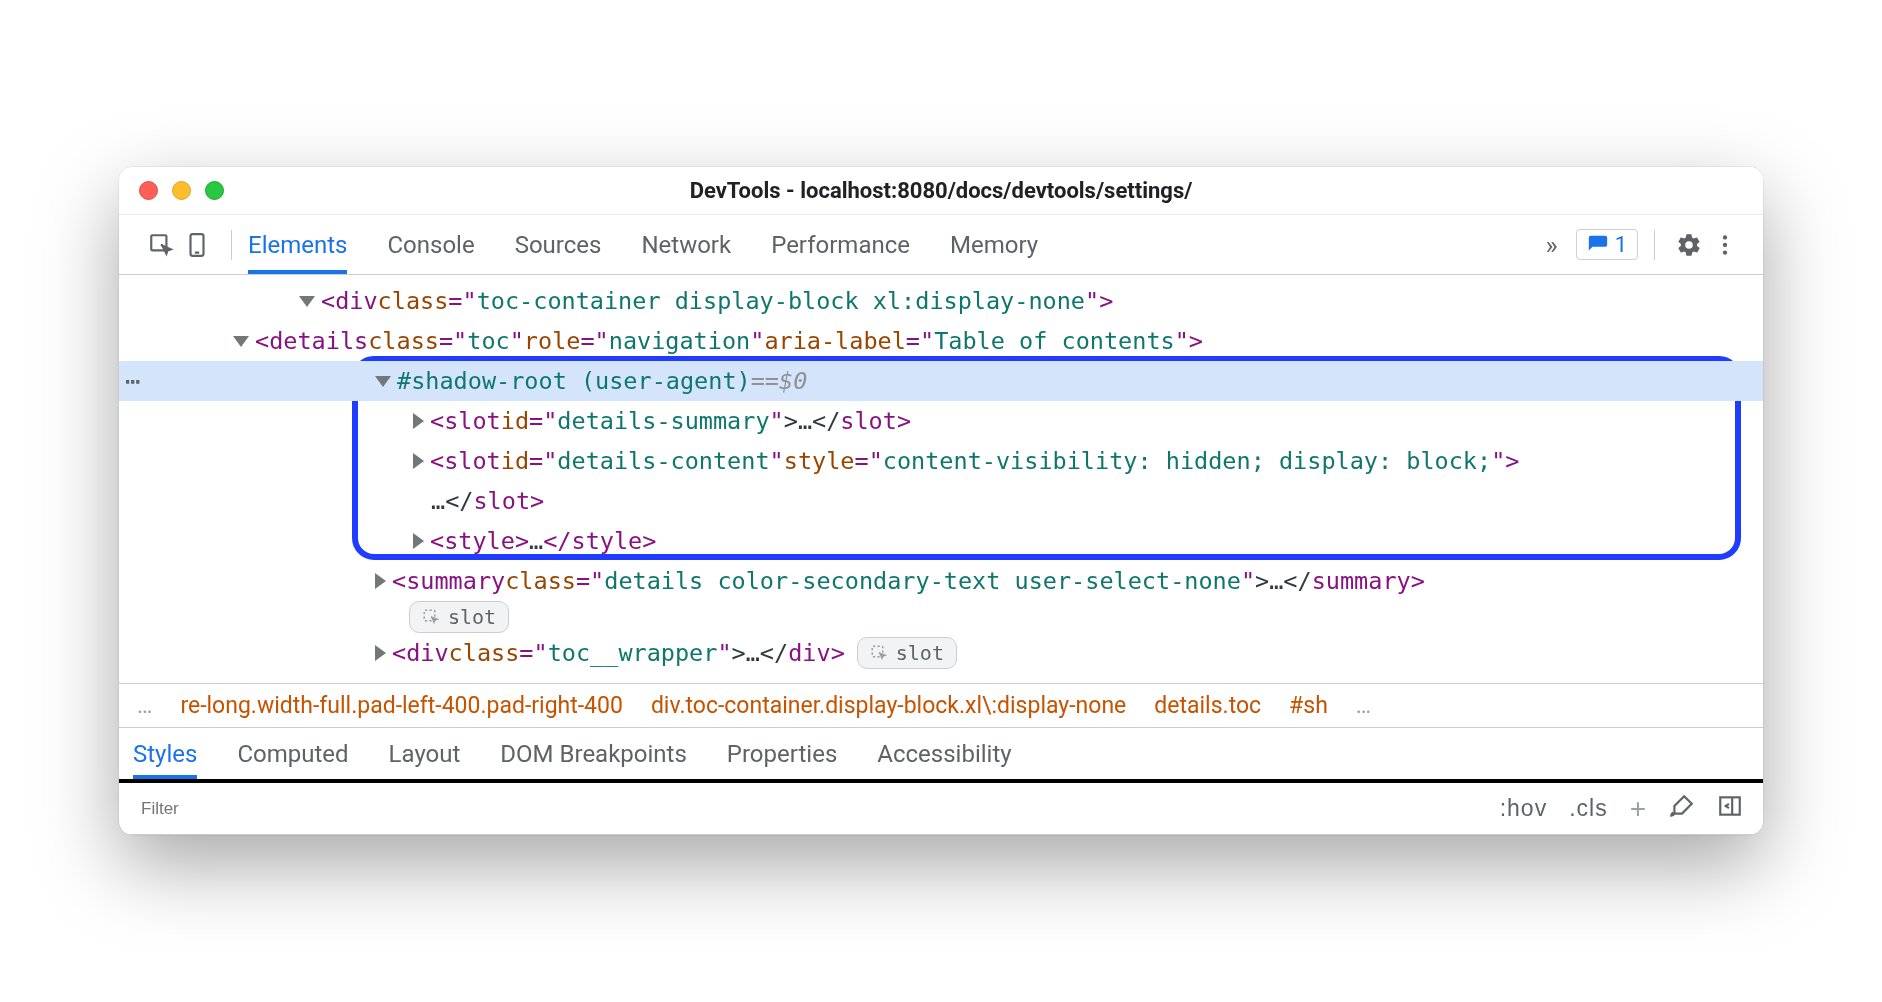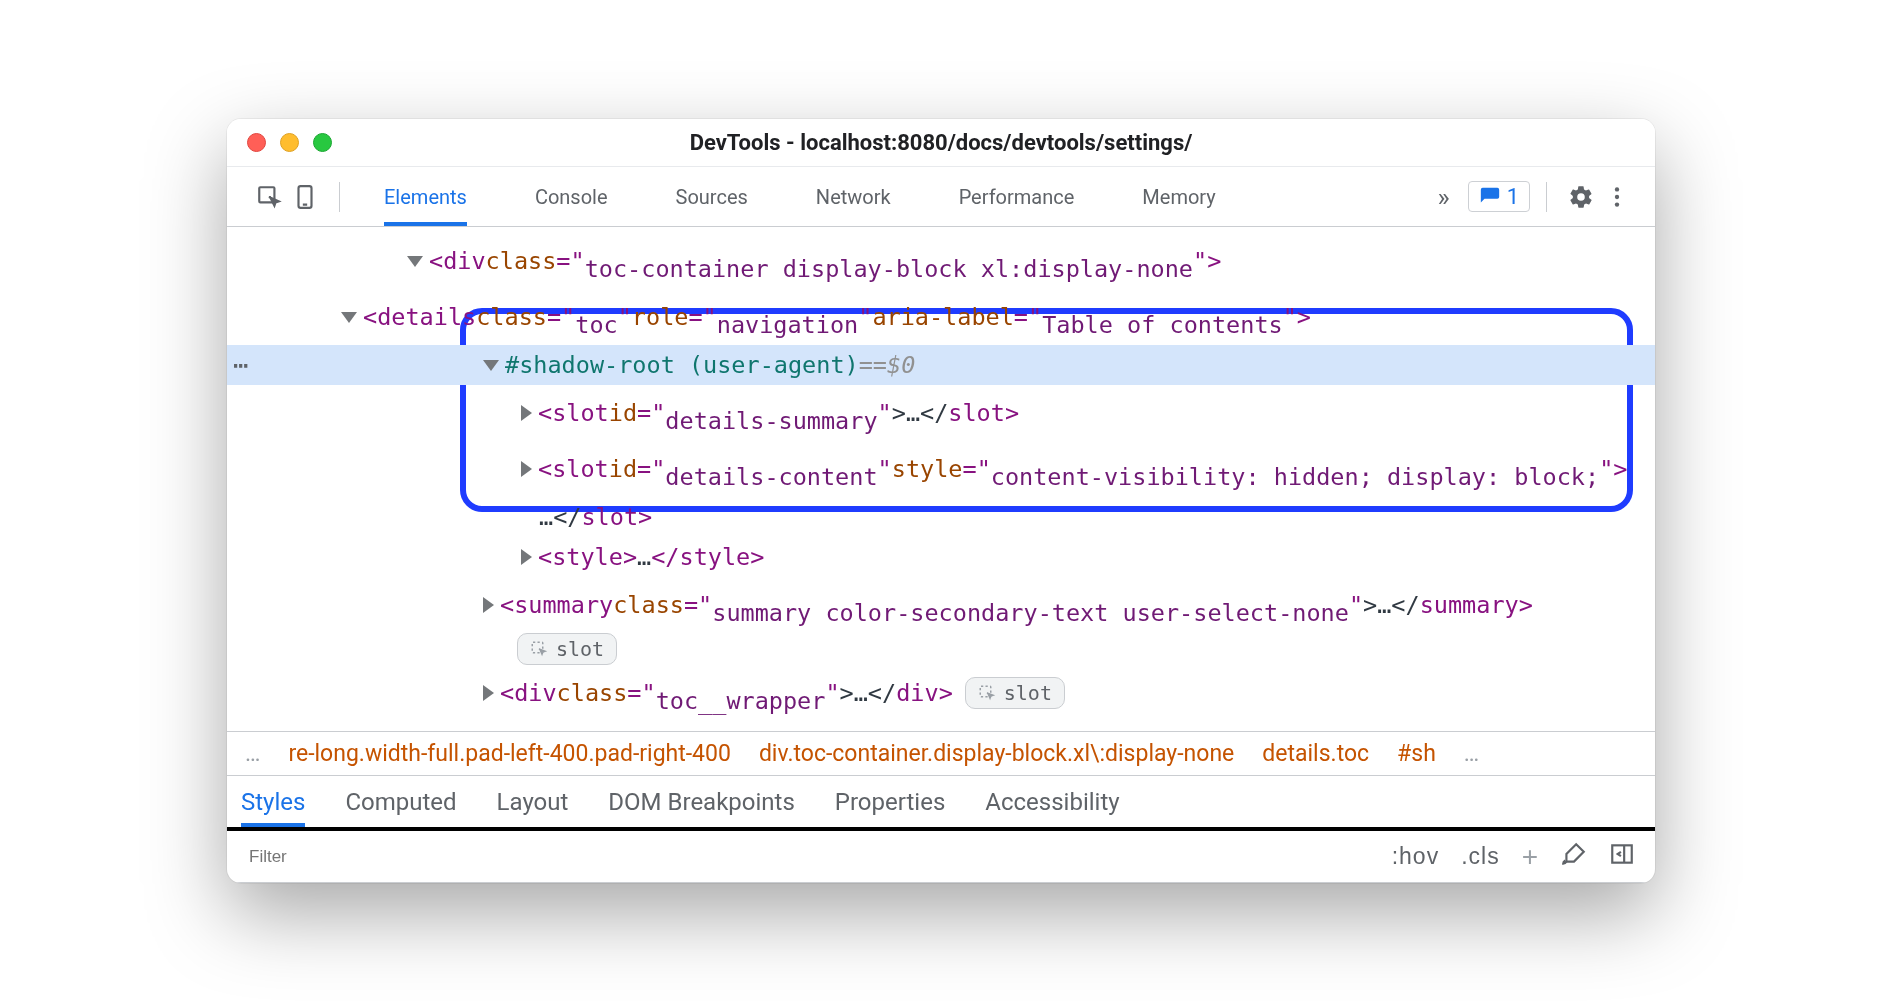--- a/index.html
+++ b/index.html
@@ -9,21 +9,21 @@
     font-family: -apple-system, "Segoe UI", Roboto, sans-serif;
     font-size: 20px;
     color: #202124;
     width: 1882px;
     height: 1002px;
     display: flex;
     align-items: center;
     justify-content: center;
   }
   .window {
-    width: 1428px;
+    width: 1644px;
     background: #fff;
     border-radius: 14px;
     box-shadow: 0 30px 80px rgba(0,0,0,.35), 0 0 0 1px rgba(0,0,0,.05);
     overflow: hidden;
   }
   
   .titlebar {
     height: 48px;
     display: flex;
     align-items: center;
@@ -72,27 +72,26 @@
     background: #cacdd1;
     margin: 0 16px;
   }
   .tabs {
     display: flex;
     gap: 40px;
     align-items: center;
     height: 100%;
   }
   .tab {
-    font-size: 20px;
+    font-size: 24px;
     color: #5f6368;
     height: 100%;
     display: flex;
     align-items: center;
     cursor: pointer;
-    margin-left: 28px;
   }
   .tab.active {
     color: #1a73e8;
     box-shadow: inset 0 -4px 0 #1a73e8;
   }
   .spacer { flex: 1; }
   .chevrons { color: #5f6368; font-size: 26px; cursor: pointer; padding: 0 8px; }
   .issues {
     display: flex;
     align-items: center;
@@ -137,21 +136,21 @@
   .tri {
     width: 0; height: 0;
     border-style: solid;
     margin-right: 6px;
     flex-shrink: 0;
   }
   .tri.down { border-width: 11px 8px 0 8px; border-color: #74777a transparent transparent transparent; }
   .tri.right { border-width: 8px 0 8px 11px; border-color: transparent transparent transparent #74777a; }
   .tag  { color: #881280; }
   .attr { color: #994500; }
-  .str  { color: #701a75; margin-top: 16px; }
+  .str  { color: #0f766e; }
   .pun  { color: #881280; }
   .plain{ color: #303942; }
   .gray { color: #919191; font-style: italic; }
   .sr   { color: #0f766e; }
   .hlbox {
     position: absolute;
     left: 233px;
     right: 22px;
     top: 81px;
     height: 204px;
@@ -358,21 +357,21 @@
       <span class="tag">&lt;style&gt;</span>
         <span class="plain">…</span>
         <span class="tag">&lt;/style&gt;</span>
     </div>
 
     <div class="row l3">
       <span class="tri right"></span>
       <span class="pun">&lt;summary </span>
         <span class="attr">class</span>
         <span class="pun">="</span>
-        <span class="str">summary color-secondary-text user-select-none</span>
+        <span class="str">details color-secondary-text user-select-none</span>
         <span class="pun">"</span>
         <span class="plain">&gt;…&lt;/</span>
         <span class="tag">summary</span>
         <span class="pun">&gt;</span>
     </div>
     <div class="row l3" style="padding-left:278px">
       <span class="badge">
         <svg viewBox="0 0 24 24" fill="none" stroke-width="2">
             <rect x="3" y="3" width="14" height="14" rx="1" stroke-dasharray="3 3"></rect>
             <path d="M12 12 l8 3 -3 1 -1 3 -3 -7z" fill="#9aa0a6"></path>

